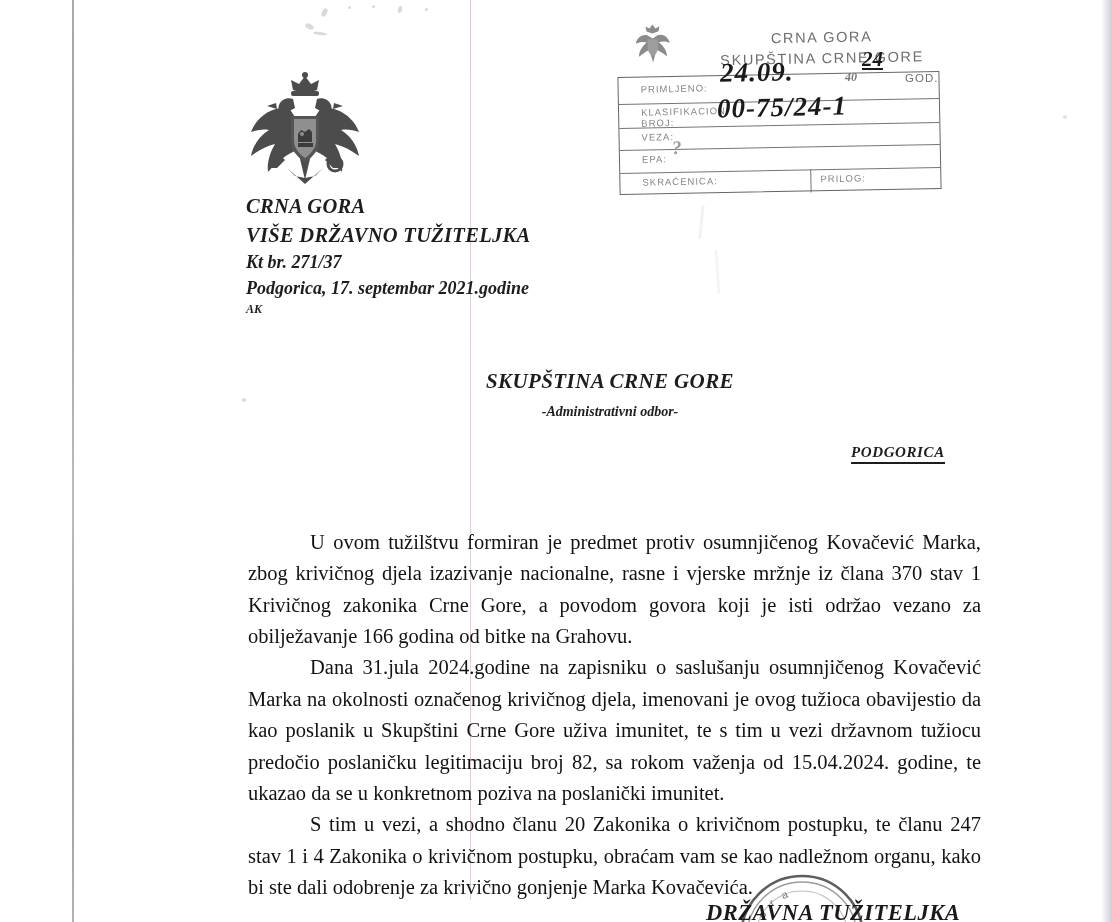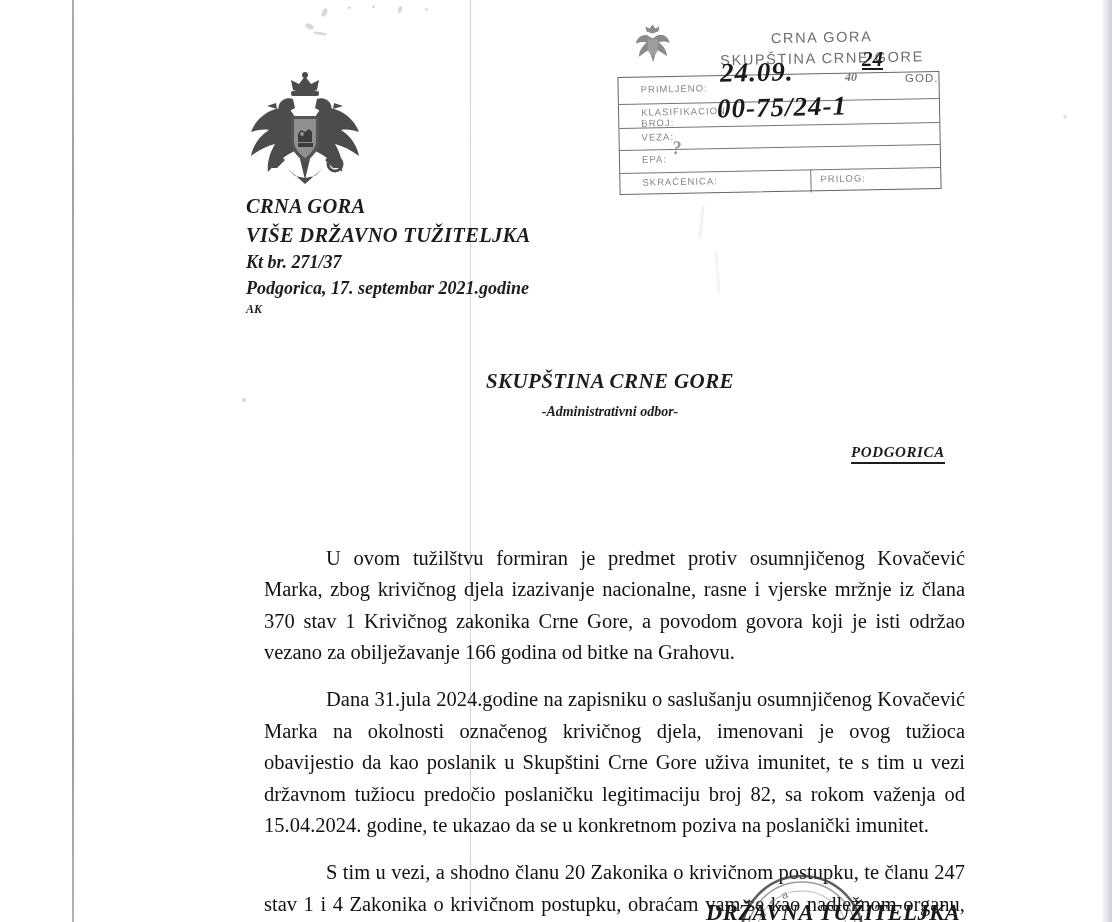--- a/index.html
+++ b/index.html
@@ -168,21 +168,21 @@
   .body {
     position: absolute;
     left: 248px; top: 527px;
     width: 733px;
     font-size: 20.5px;
     line-height: 1.53;
     text-align: justify;
     color: #121212;
   }
   .body p {
-    margin: 16px;
+    margin: 0;
     text-indent: 62px;
   }
 
   
   .roundstamp {
     position: absolute;
     left: 738px; top: 873px;
     width: 128px; height: 128px;
   }
   .roundstamp svg { width: 100%; height: 100%; display: block; }

